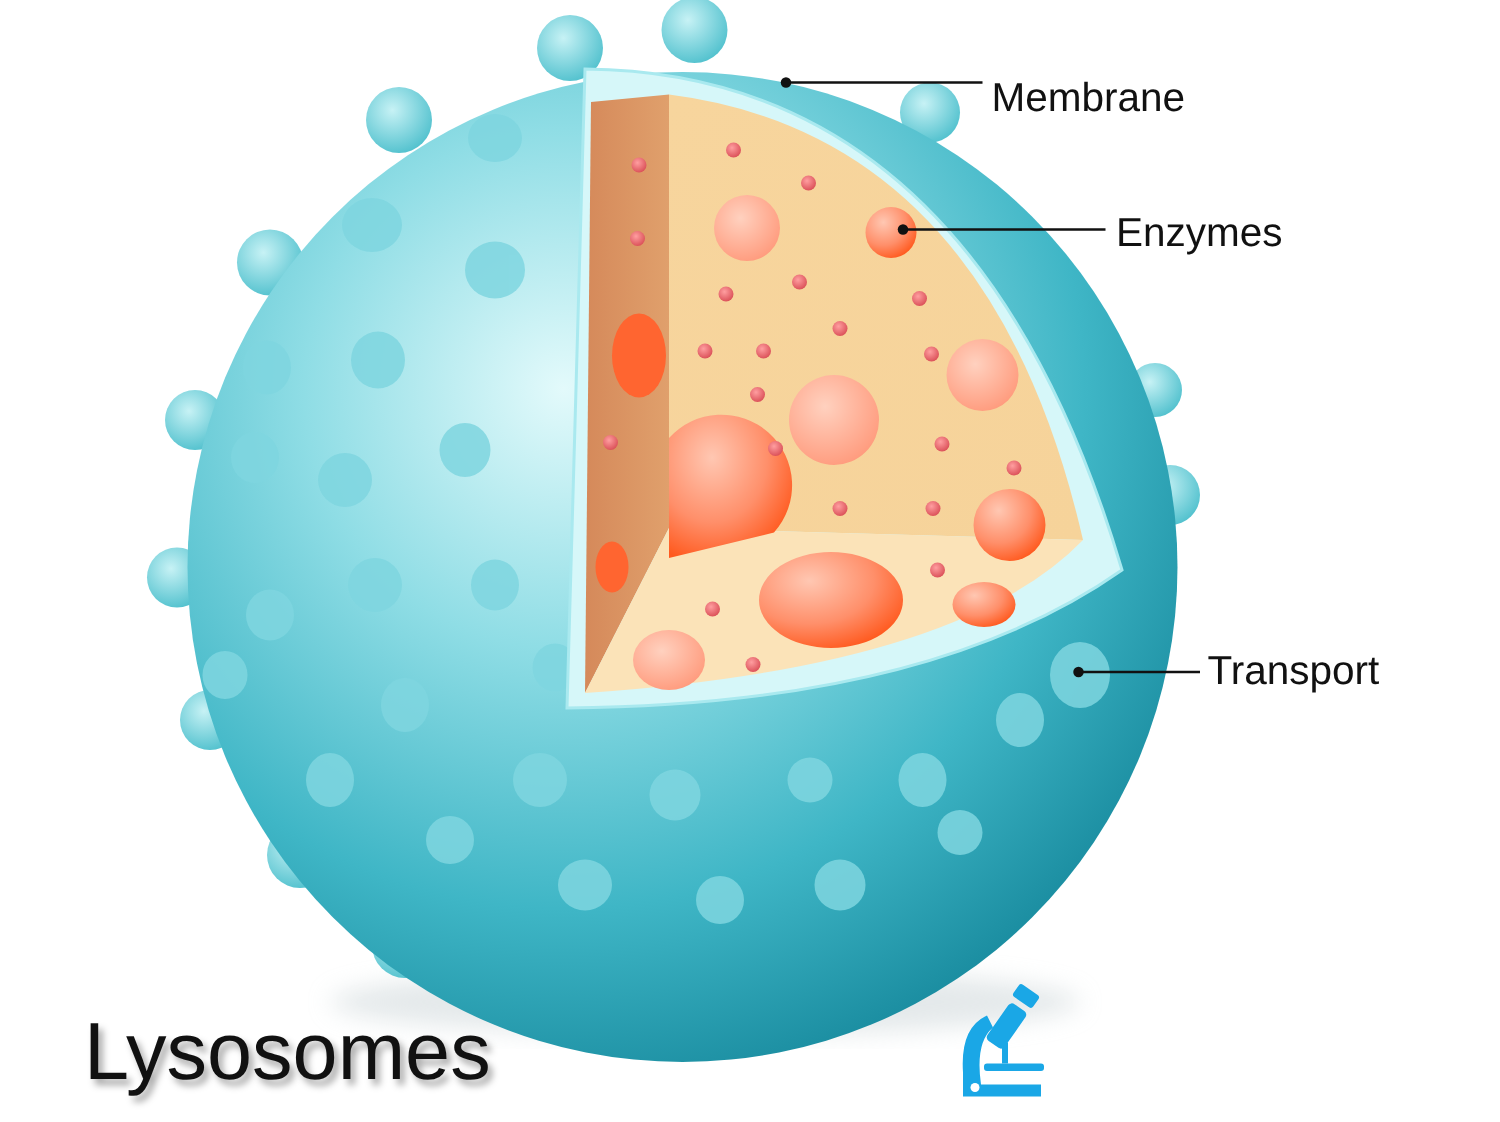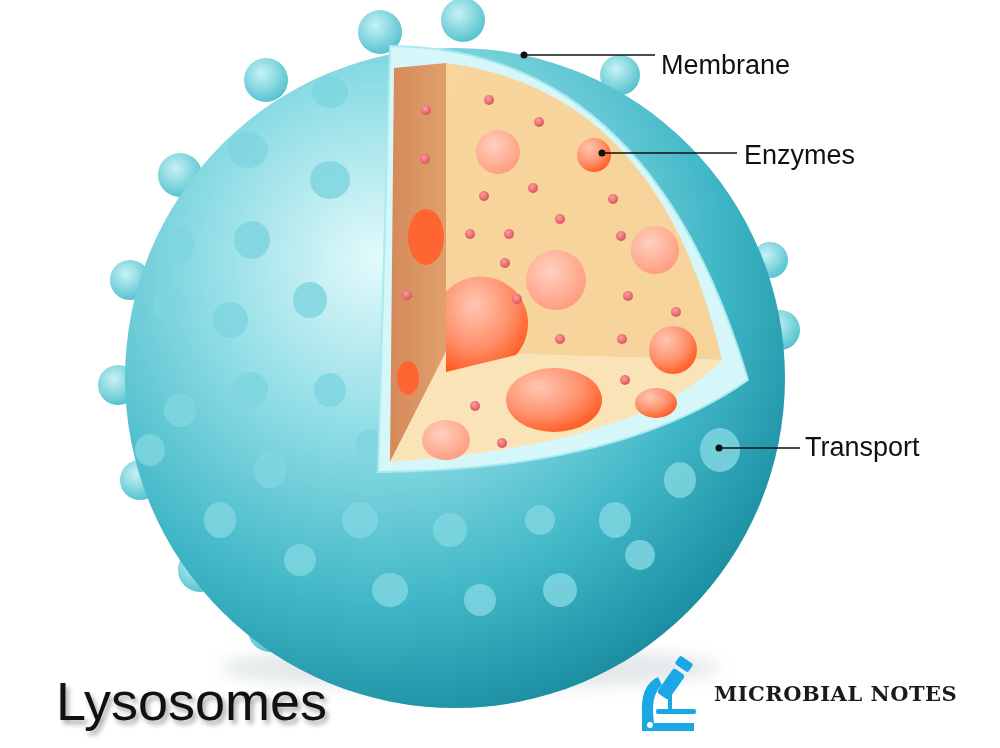--- a/index.html
+++ b/index.html
@@ -195,14 +195,13 @@
   <svg class="logo-icon" viewBox="0 0 72 80" xmlns="http://www.w3.org/2000/svg">
     <g fill="#1aa7e6">
       <rect x="40" y="4" width="16" height="10" rx="2" transform="rotate(35 48 9)"></rect>
       <rect x="28" y="14" width="14" height="30" rx="3" transform="rotate(35 35 29)"></rect>
       <path d="M22,22 Q4,30 6,60 L6,76 L58,76 L58,68 L18,68 Q14,40 26,30 Z"></path>
       <rect x="20" y="54" width="40" height="5" rx="2"></rect>
       <rect x="32" y="40" width="4" height="14"></rect>
     </g>
     <circle cx="14" cy="70" r="3" fill="#fff"></circle>
   </svg>
-  <div class="logo-text">MICROBIAL NOTES</div>
 </div>
 
 </body></html>

